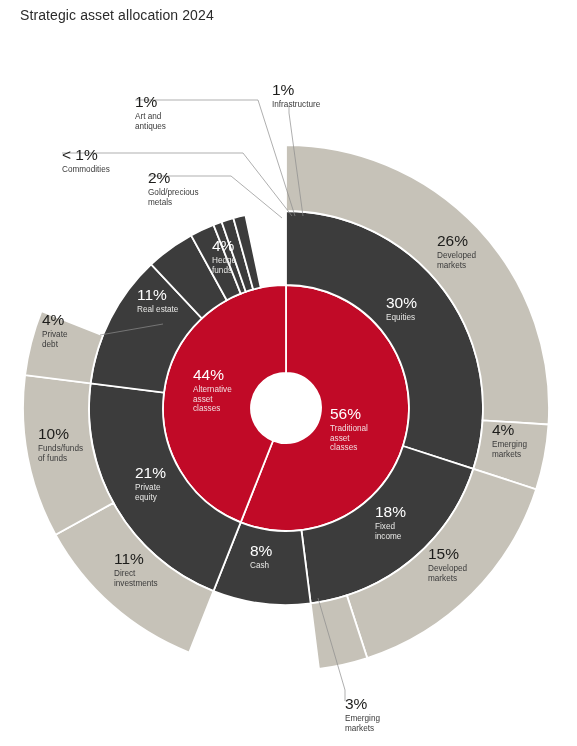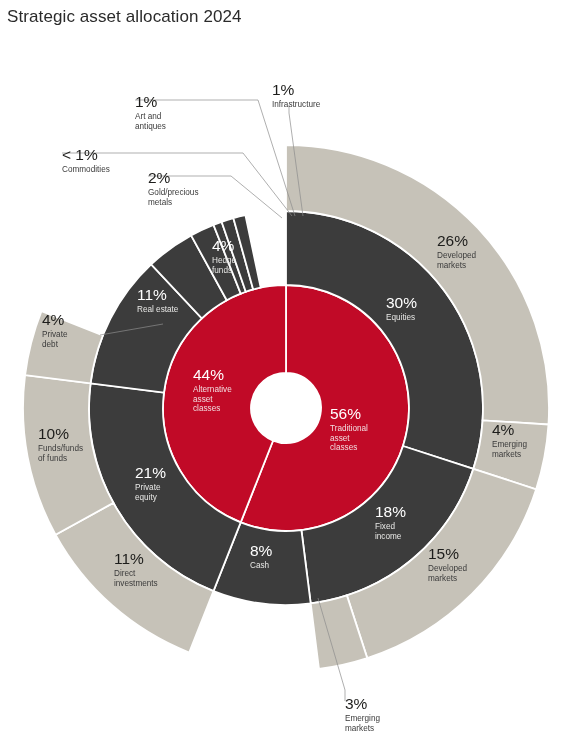--- a/index.html
+++ b/index.html
@@ -6,22 +6,22 @@
   html, body { margin:0; padding:0; }
   body {
     width: 577px; height: 746px;
     background: #ffffff;
     font-family: "Liberation Sans", sans-serif;
     overflow: hidden;
     position: relative;
   }
   #page-title {
     position: absolute;
-    left: 7px; top: 7px;
-    font-size: 17px;
+    left: 20px; top: 7px;
+    font-size: 14px;
     color: #2b2b2b;
     letter-spacing: .1px;
   }
   #chart-wrap {
     position: absolute;
     left: 0; top: 0;
     width: 577px; height: 746px;
   }
   svg { display:block; }
   .lbl-pct { font-size: 15.5px; fill: #1d1d1b; }

